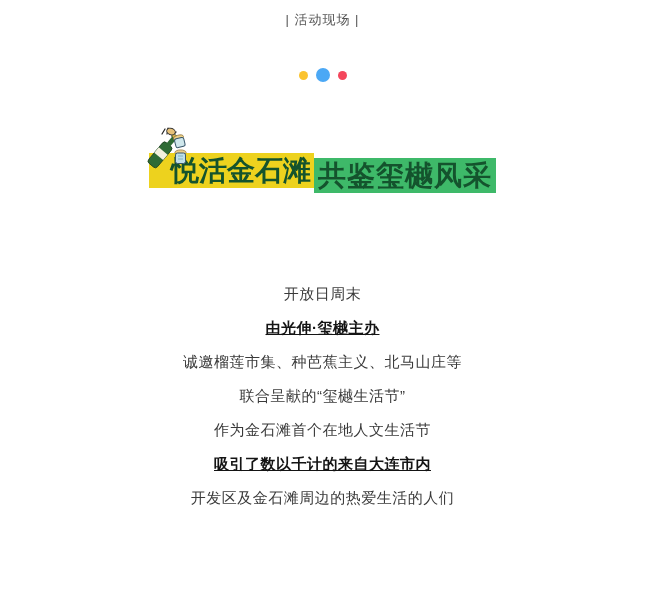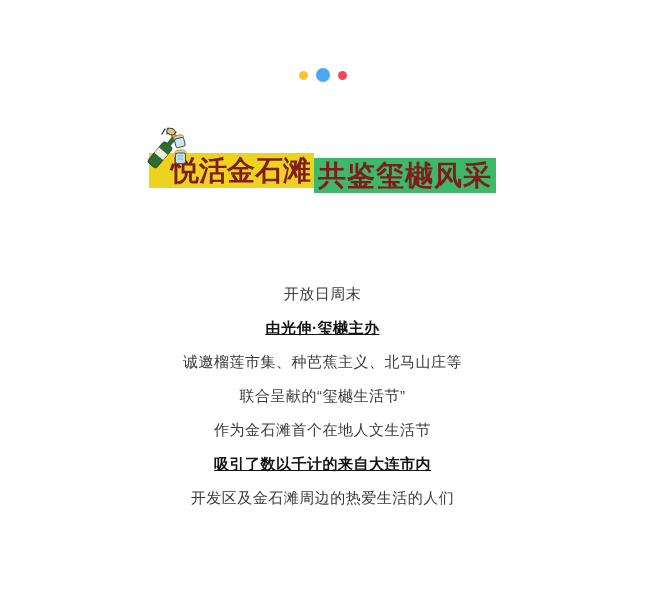--- a/index.html
+++ b/index.html
@@ -54,21 +54,21 @@
     text-align: center;
   }
   .title-inner {
     position: relative;
     display: inline-block;
     white-space: nowrap;
     font-family: "Liberation Serif", "DejaVu Serif", serif;
     font-weight: 700;
     font-size: 28px;
     line-height: 35px;
-    color: #7f1d1d;
+    color: #14532d;
   }
   .hl { display: inline-block; height: 35px; }
   .hl-yellow {
     background: #EDD21E;
     padding: 0 3px 0 22px;
   }
   .hl-green {
     background: #3EB969;
     padding: 0 4px;
     letter-spacing: 1px;
@@ -105,20 +105,21 @@
     font-weight: 700;
     color: #141414;
     text-decoration: underline;
   }
 </style>
 </head>
 <body>
 
 <div class="page">
 
+  <div class="section-header">| 活动现场 |</div>
 
   <div class="dots">
     <span class="dot dot-yellow"></span>
     <span class="dot dot-blue"></span>
     <span class="dot dot-red"></span>
   </div>
 
   <div class="title-banner">
     <span class="title-inner">
       <svg class="cheers-icon" viewBox="0 0 54 50">

